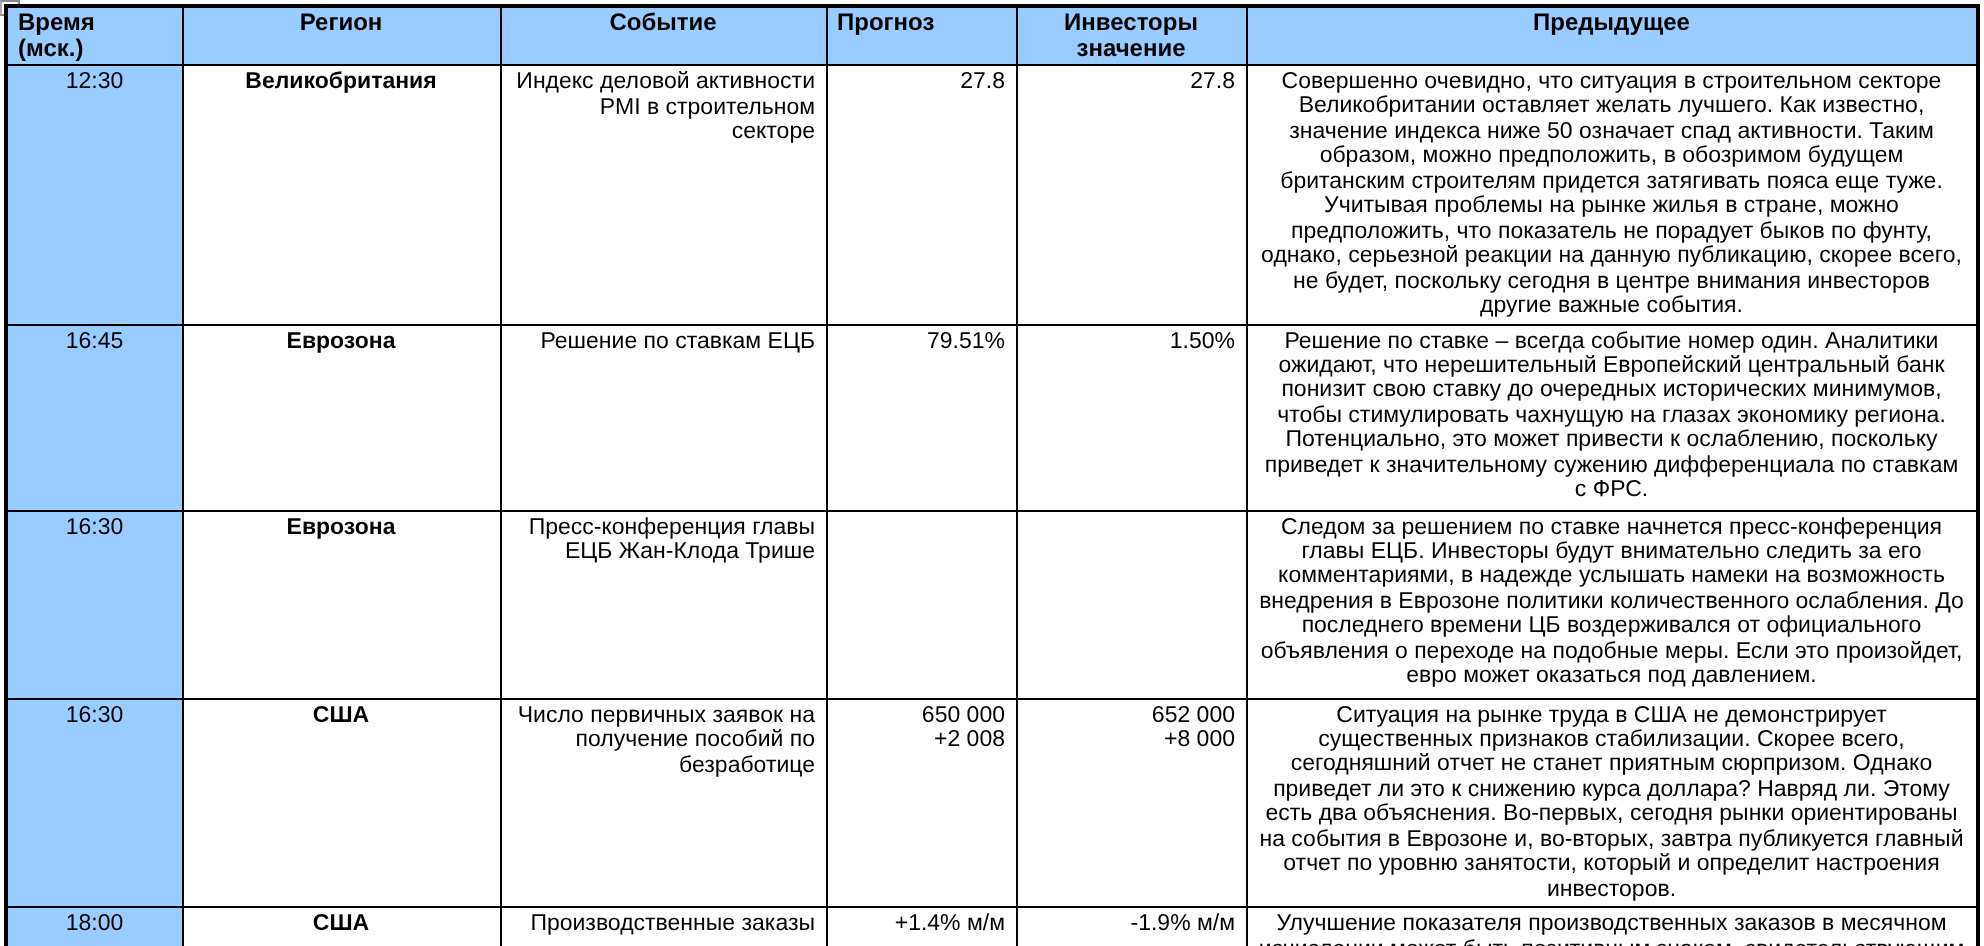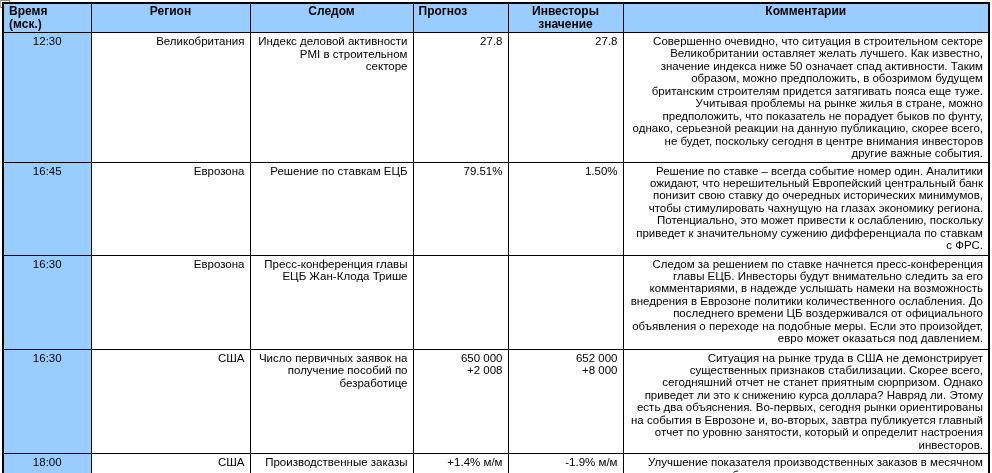--- a/index.html
+++ b/index.html
@@ -49,24 +49,24 @@
     font-size: 12px;
     line-height: 12.5px;
     text-align: center;
     padding-top: 1px;
   }
   table.calendar th.align-left { text-align: left; }
   td.time-cell {
     background: #99CCFF;
     text-align: center;
   }
-  td.region-cell { text-align: right; }
+  td.region-cell { text-align: center; font-weight: bold; }
   td.event-cell, td.num-cell { text-align: right; }
   td.comment-cell {
-    text-align: right;
+    text-align: center;
     line-height: 12.45px;
     padding-top: 1px;
   }
   tr.row-header { height: 26px; }
   tr.row-1 { height: 115px; }
   tr.row-2 { height: 93px; }
   tr.row-3 { height: 94px; }
   tr.row-4 { height: 93px; }
   tr.row-5 { height: 44px; }
   td.pad-top { padding-top: 12px; }
@@ -84,25 +84,25 @@
       <col style="width:163px">
       <col style="width:95px">
       <col style="width:115px">
       <col style="width:366px">
     </colgroup>
     <thead>
       <tr class="row-header">
         <th class="align-left">Время
 (мск.)</th>
         <th>Регион</th>
-        <th>Следом</th>
+        <th>Событие</th>
         <th class="align-left">Прогноз</th>
         <th>Инвесторы
 значение</th>
-        <th>Комментарии</th>
+        <th>Предыдущее</th>
       </tr>
     </thead>
     <tbody>
       <tr class="row-1">
         <td class="time-cell">12:30</td>
         <td class="region-cell">Великобритания</td>
         <td class="event-cell">Индекс деловой активности PMI в строительном секторе</td>
         <td class="num-cell">27.8</td>
         <td class="num-cell">27.8</td>
         <td class="comment-cell">Совершенно очевидно, что ситуация в строительном секторе Великобритании оставляет желать лучшего. Как известно, значение индекса ниже 50 означает спад активности. Таким образом, можно предположить, в обозримом будущем британским строителям придется затягивать пояса еще туже. Учитывая проблемы на рынке жилья в стране, можно предположить, что показатель не порадует быков по фунту, однако, серьезной реакции на данную публикацию, скорее всего, не будет, поскольку сегодня в центре внимания инвесторов другие важные события.</td>

